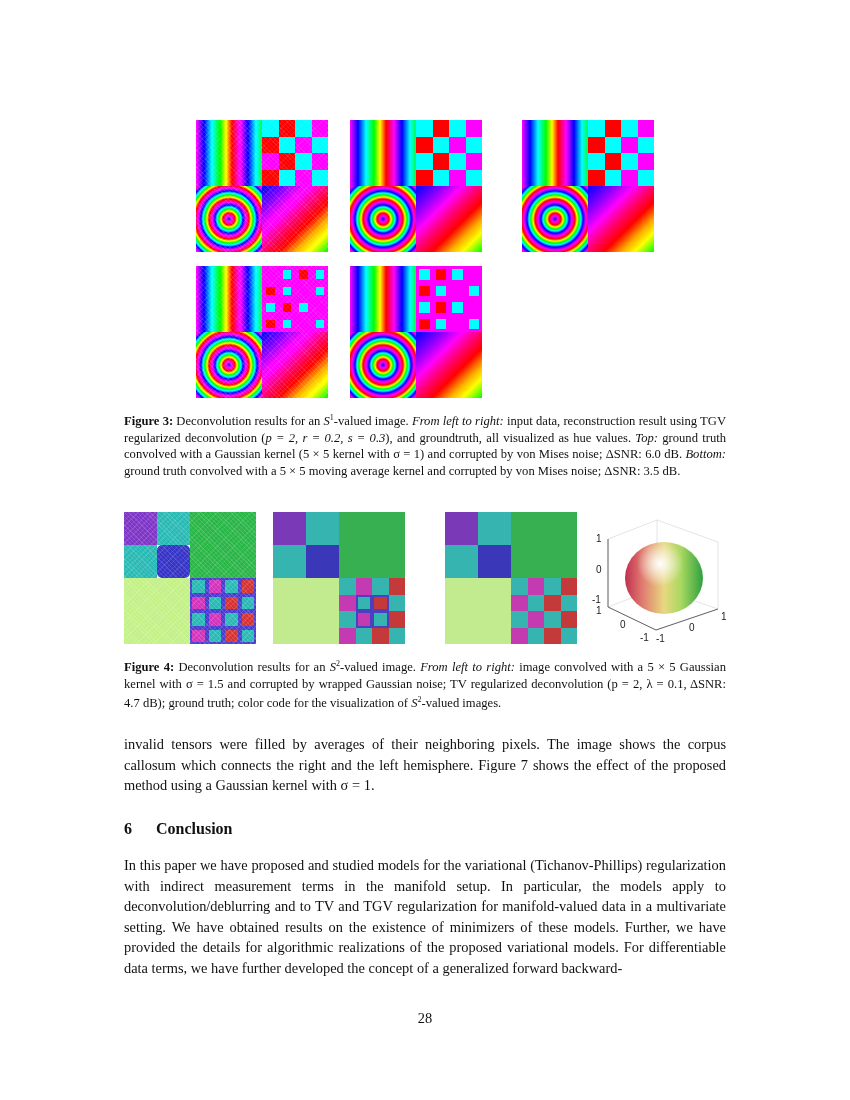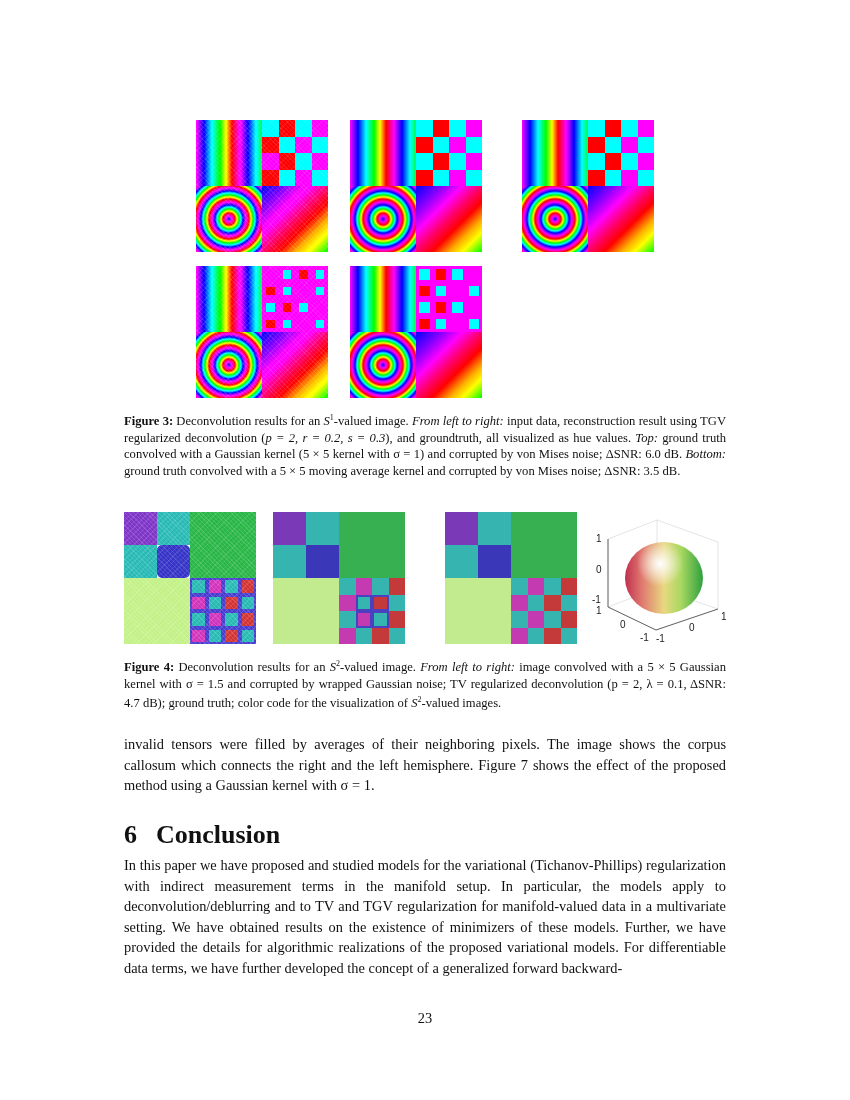--- a/index.html
+++ b/index.html
@@ -16,21 +16,21 @@
   .noisy { filter: saturate(1.1) contrast(1.05); }
   .noisy::after { content:""; position:absolute; inset:0; background: repeating-linear-gradient(45deg, rgba(255,255,255,0.12) 0 1px, rgba(0,0,0,0) 1px 3px), repeating-linear-gradient(-45deg, rgba(255,255,255,0.1) 0 1px, rgba(0,0,0,0) 1px 4px); }
 
   .s2img { position:absolute; width:132px; height:132px; overflow:hidden; }
   .s2img .q { position:absolute; }
   .s2img .checker { position:absolute; left:66px; top:66px; width:66px; height:66px; display:grid; grid-template-columns:repeat(4,1fr); grid-template-rows:repeat(4,1fr); }
 
   .caption { position:absolute; left:124px; width:602px; font-size:12.6px; line-height:16.5px; text-align:justify; }
   .caption b { font-weight:bold; }
   .body-text { position:absolute; left:124px; width:602px; font-size:14.4px; line-height:20.5px; text-align:justify; }
-  .heading { position:absolute; left:124px; font-size:26px; font-weight:bold; }
+  .heading { position:absolute; left:124px; font-size:16px; font-weight:bold; }
   .heading .num { display:inline-block; width:32px; }
   .pagenum { position:absolute; left:0; width:850px; text-align:center; font-size:14.4px; }
   i { font-style:italic; }
 
   .sphere-panel { position:absolute; left:592px; top:512px; width:140px; height:138px; font-family:"Liberation Sans", sans-serif; font-size:10px; color:#222; }
   .sphere { position:absolute; left:33px; top:30px; width:78px; height:72px; border-radius:50%;
     background: radial-gradient(circle at 45% 30%, #fff 0%, rgba(255,255,255,0) 35%),
                 linear-gradient(90deg, #c03050 0%, #e07a70 22%, #e8d880 50%, #a8d860 72%, #2fa040 100%); }
 </style>
 </head>
@@ -273,13 +273,13 @@
 </div>
 
 <p class="body-text" style="top:734px;margin:0;">invalid tensors were filled by averages of their neighboring pixels. The image shows the corpus callosum which connects the right and the left hemisphere. Figure 7 shows the effect of the proposed method using a Gaussian kernel with σ = 1.</p>
 
 <div class="heading" style="top:820px;">
   <span class="num">6</span><span>Conclusion</span>
 </div>
 
 <p class="body-text" style="top:855px;margin:0;">In this paper we have proposed and studied models for the variational (Tichanov-Phillips) regularization with indirect measurement terms in the manifold setup. In particular, the models apply to deconvolution/deblurring and to TV and TGV regularization for manifold-valued data in a multivariate setting. We have obtained results on the existence of minimizers of these models. Further, we have provided the details for algorithmic realizations of the proposed variational models. For differentiable data terms, we have further developed the concept of a generalized forward backward-</p>
 
-<div class="pagenum" style="top:1010px;">23</div>
+<div class="pagenum" style="top:1010px;">28</div>
 
 </body></html>

